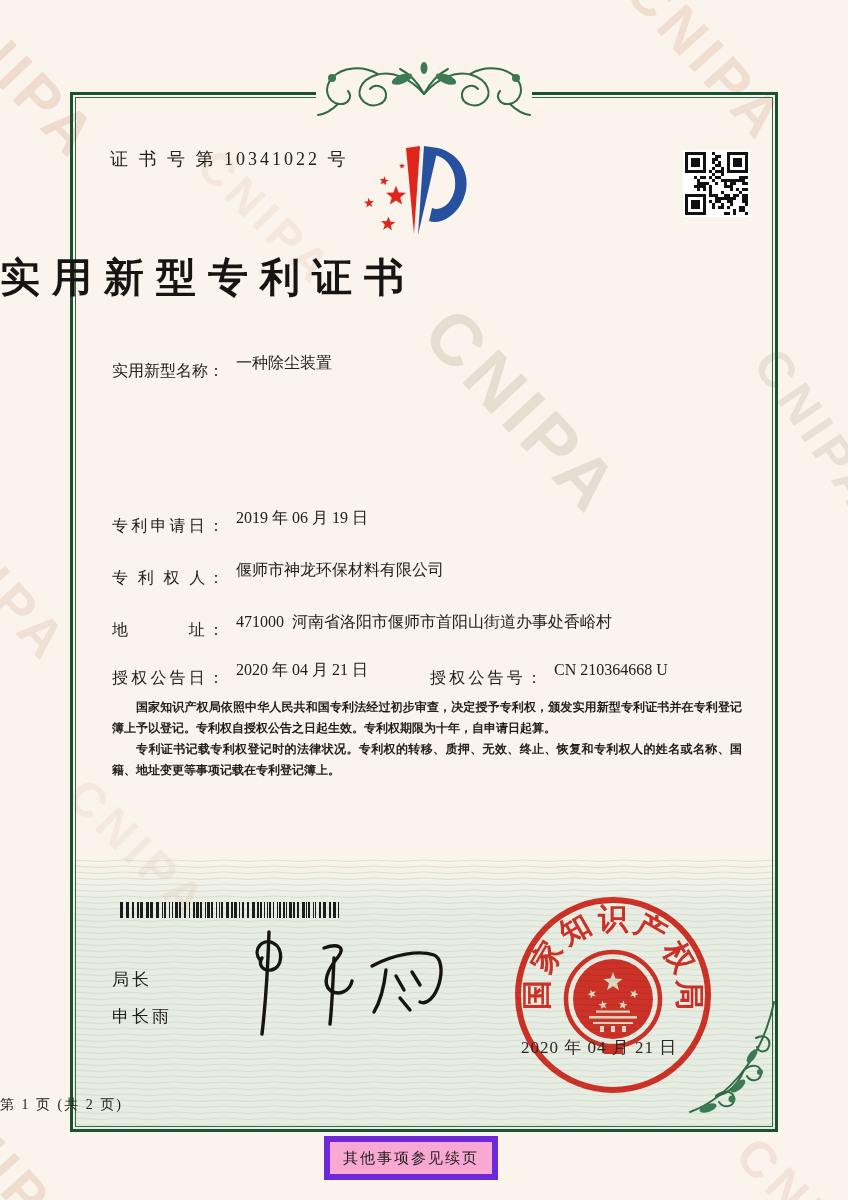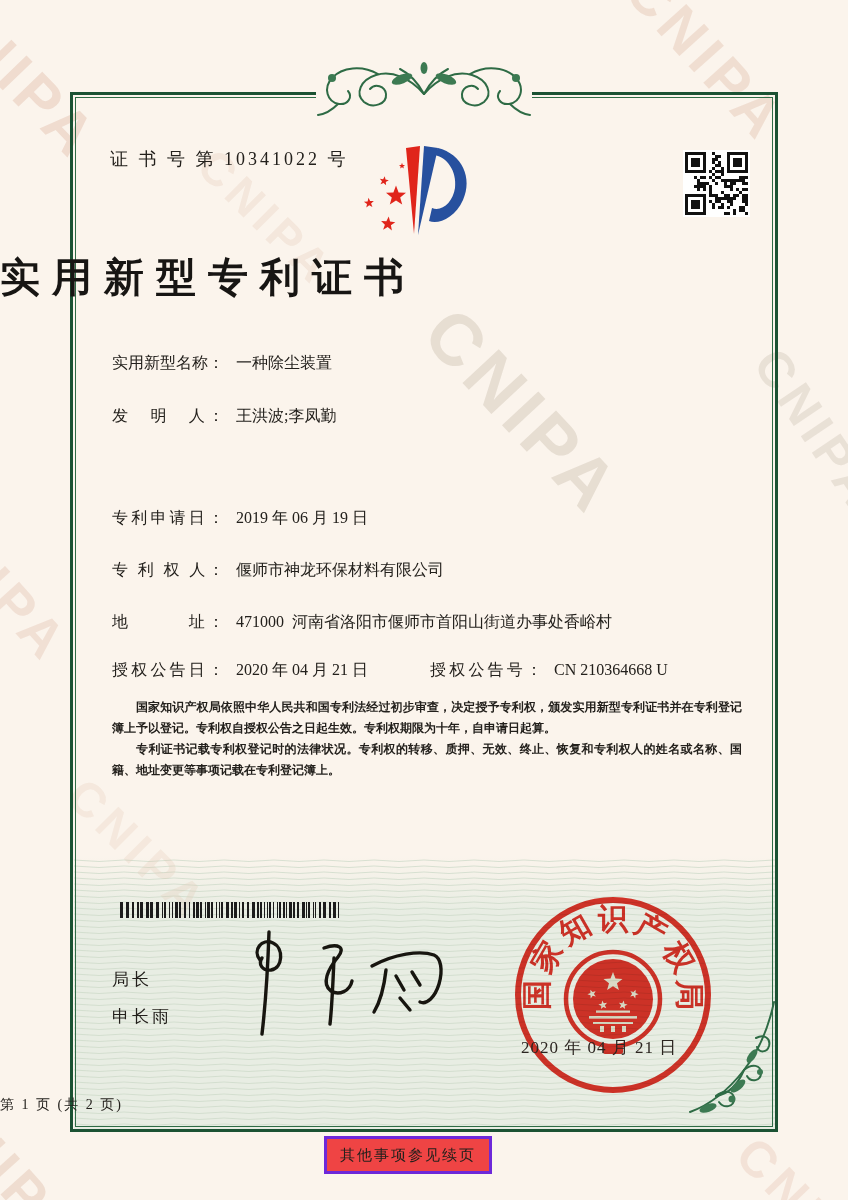--- a/index.html
+++ b/index.html
@@ -15,37 +15,37 @@
       border:3px solid #1b5233;z-index:3;box-sizing:border-box;}
   .frame .inner{position:absolute;left:2px;top:2px;right:2px;bottom:2px;border:1px solid #2e6b45;}
   .orn{position:absolute;z-index:4;}
   .cert-no{position:absolute;left:110px;top:147px;font-size:18px;letter-spacing:3px;z-index:5;}
   .logo{position:absolute;left:350px;top:138px;z-index:5;}
   .qr{position:absolute;left:683px;top:150px;z-index:5;background:#fff;padding:2px;}
   .title{position:absolute;left:0;top:250px;width:100%;text-align:left;font-size:40px;
       font-weight:700;letter-spacing:12px;color:#171513;z-index:5;}
   .frow{position:absolute;left:112px;font-size:16px;z-index:5;white-space:nowrap;}
   .flabel{display:inline-block;width:112px;text-align:justify;text-align-last:justify;
-      vertical-align:top;white-space:pre-wrap;}
+      vertical-align:top;white-space:pre-wrap;margin-top:8px;}
   .fvalue{white-space:pre-wrap;margin-left:12px;}
   .pairgroup{display:inline-block;width:318px;}
   .body-text{position:absolute;left:112px;top:697px;width:630px;font-size:12px;
       line-height:1.74;z-index:5;text-align:justify;font-weight:bold;}
   .body-text p{margin:0;text-indent:2em;}
   .barcode{position:absolute;left:120px;top:902px;z-index:5;}
   .signer{position:absolute;left:112px;top:968px;font-size:17px;z-index:5;letter-spacing:3px;}
   .signer div{margin-bottom:14px;}
   .signature{position:absolute;left:238px;top:928px;z-index:5;}
   .seal{position:absolute;left:506px;top:893px;z-index:6;opacity:.92;mix-blend-mode:multiply;}
   .seal-date{position:absolute;left:521px;top:1036px;font-size:17px;letter-spacing:1px;
       color:#2b2520;z-index:7;white-space:pre;}
   .pageno{position:absolute;left:0;top:1096px;width:848px;font-size:14px;
       letter-spacing:2px;z-index:5;}
-  .contnote{position:absolute;left:324px;top:1136px;width:162px;height:32px;background:#ef4444;
-      border:3px solid #6d28d9;z-index:5;display:flex;align-items:center;justify-content:center;
+  .contnote{position:absolute;left:324px;top:1136px;width:162px;height:32px;background:#f9a8d4;
+      border:6px solid #6d28d9;z-index:5;display:flex;align-items:center;justify-content:center;
       font-size:15px;letter-spacing:2px;}
 </style>
 </head>
 <body>
 
 <div class="page">
 
   <div class="green-band">
     <svg id="wave-svg" width="702" height="274">
         <path d="M0 4 q 25 3 50 0 q 25 3 50 0 q 25 3 50 0 q 25 3 50 0 q 25 3 50 0 q 25 3 50 0 q 25 3 50 0 q 25 3 50 0 q 25 3 50 0 q 25 3 50 0 q 25 3 50 0 q 25 3 50 0 q 25 3 50 0 q 25 3 50 0 q 25 3 50 0" fill="none" stroke="#ccd9c8" stroke-width="1" opacity=".75"></path>
@@ -287,23 +287,20 @@
       <rect x="42" y="60" width="3" height="3" fill="#111"></rect>
       <rect x="48" y="60" width="3" height="3" fill="#111"></rect>
       <rect x="60" y="60" width="3" height="3" fill="#111"></rect>
     </svg>
 
   <div class="title">实用新型专利证书</div>
 
   <div class="frow" style="top:353px">
     <span class="flabel">实用新型名称：</span><span class="fvalue">一种除尘装置</span>
   </div>
-  <div class="frow" style="top:406px">
-    <span class="flabel">发　明　人：</span><span class="fvalue">王洪波;李凤勤</span>
-  </div>
   <div class="frow" style="top:508px">
     <span class="flabel">专利申请日：</span><span class="fvalue">2019 年 06 月 19 日</span>
   </div>
   <div class="frow" style="top:560px">
     <span class="flabel">专 利 权 人：</span><span class="fvalue">偃师市神龙环保材料有限公司</span>
   </div>
   <div class="frow" style="top:612px">
     <span class="flabel">地　　　址：</span><span class="fvalue">471000  河南省洛阳市偃师市首阳山街道办事处香峪村</span>
   </div>
   <div class="frow" style="top:660px">

